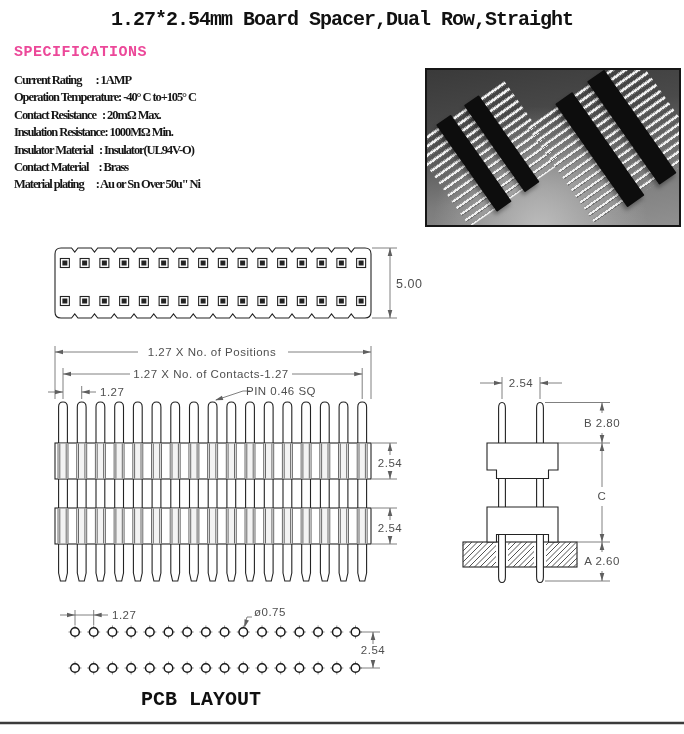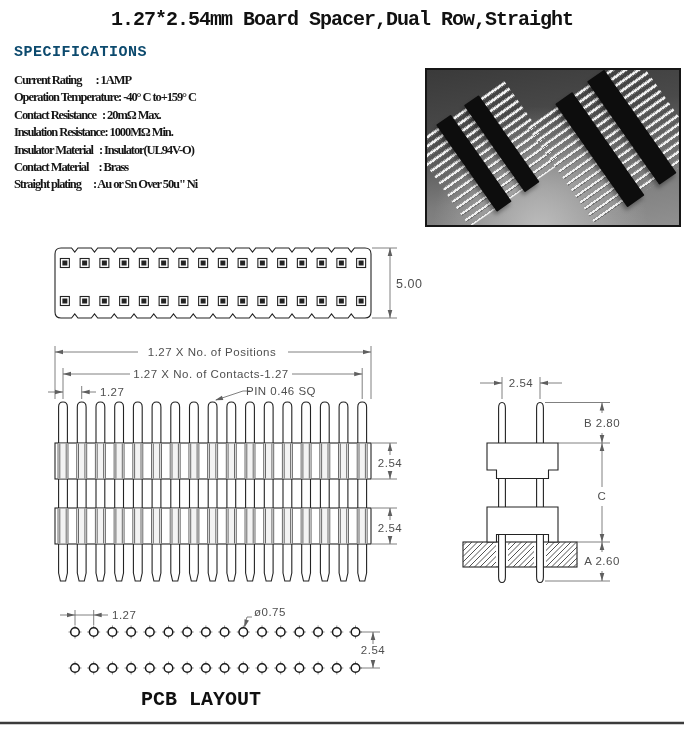--- a/index.html
+++ b/index.html
@@ -1,21 +1,21 @@
 <!DOCTYPE html>
 <html><head>
 <meta charset="utf-8">
 <style>
   html,body{margin:0;padding:0;background:#e8e8e8;}
   .page{position:relative;width:684px;height:734px;background:#ffffff;margin:0 auto;overflow:hidden;
         font-family:"Liberation Mono",monospace;}
   .title{position:absolute;top:8px;left:0;width:100%;text-align:center;
          font:700 20px "Liberation Mono",monospace;letter-spacing:-1px;color:#111;}
   .spec-heading{position:absolute;top:44px;left:14px;
-         font:700 15px "Liberation Mono",monospace;letter-spacing:.5px;color:#0c4a6e;}
+         font:700 15px "Liberation Mono",monospace;letter-spacing:.5px;color:#ec4899;}
   .spec-lines{position:absolute;top:72px;left:14px;color:#161616;
          font:600 12.5px "Liberation Mono",monospace;letter-spacing:-1.1px;line-height:17.4px;}
   .spec-line{white-space:pre;font-family:Liberation Serif, serif;}
   
   .photo{position:absolute;left:425px;top:68px;width:256px;height:159px;border:2px solid #161616;
          background:radial-gradient(ellipse at 45% 105%, #bdbdbd 0%, rgba(189,189,189,0) 55%),
                     linear-gradient(170deg,#3a3a3a 0%,#4a4a4a 35%,#7c7c7c 70%,#909090 100%);
          overflow:hidden;box-sizing:border-box;}
   .connector{position:absolute;transform-origin:center;}
   .conn-left{left:10px;top:28px;width:100px;height:112px;transform:rotate(55deg);}
@@ -47,26 +47,26 @@
 <body>
 
 <div class="page">
 
   <div class="title">1.27*2.54mm Board Spacer,Dual Row,Straight</div>
 
   <div class="spec-heading">SPECIFICATIONS</div>
 
   <div class="spec-lines">
     <div class="spec-line">Current Rating       : 1AMP</div>
-    <div class="spec-line">Operation Temperature: -40° C to+159° C</div>
+    <div class="spec-line">Operation Temperature: -40° C to+105° C</div>
     <div class="spec-line">Contact Resistance   : 20mΩ Max.</div>
     <div class="spec-line">Insulation Resistance: 1000MΩ Min.</div>
     <div class="spec-line">Insulator Material   : Insulator(UL94V-O)</div>
     <div class="spec-line">Contact Material     : Brass</div>
-    <div class="spec-line">Straight plating      : Au or Sn Over 50u" Ni</div>
+    <div class="spec-line">Material plating      : Au or Sn Over 50u" Ni</div>
   </div>
 
   <div class="photo">
     <div class="connector conn-left">
       <div class="conn-pins"></div>
       <div class="conn-bar bar-a"></div>
       <div class="conn-bar bar-b"></div>
     </div>
     <div class="connector conn-right">
       <div class="conn-pins"></div>

